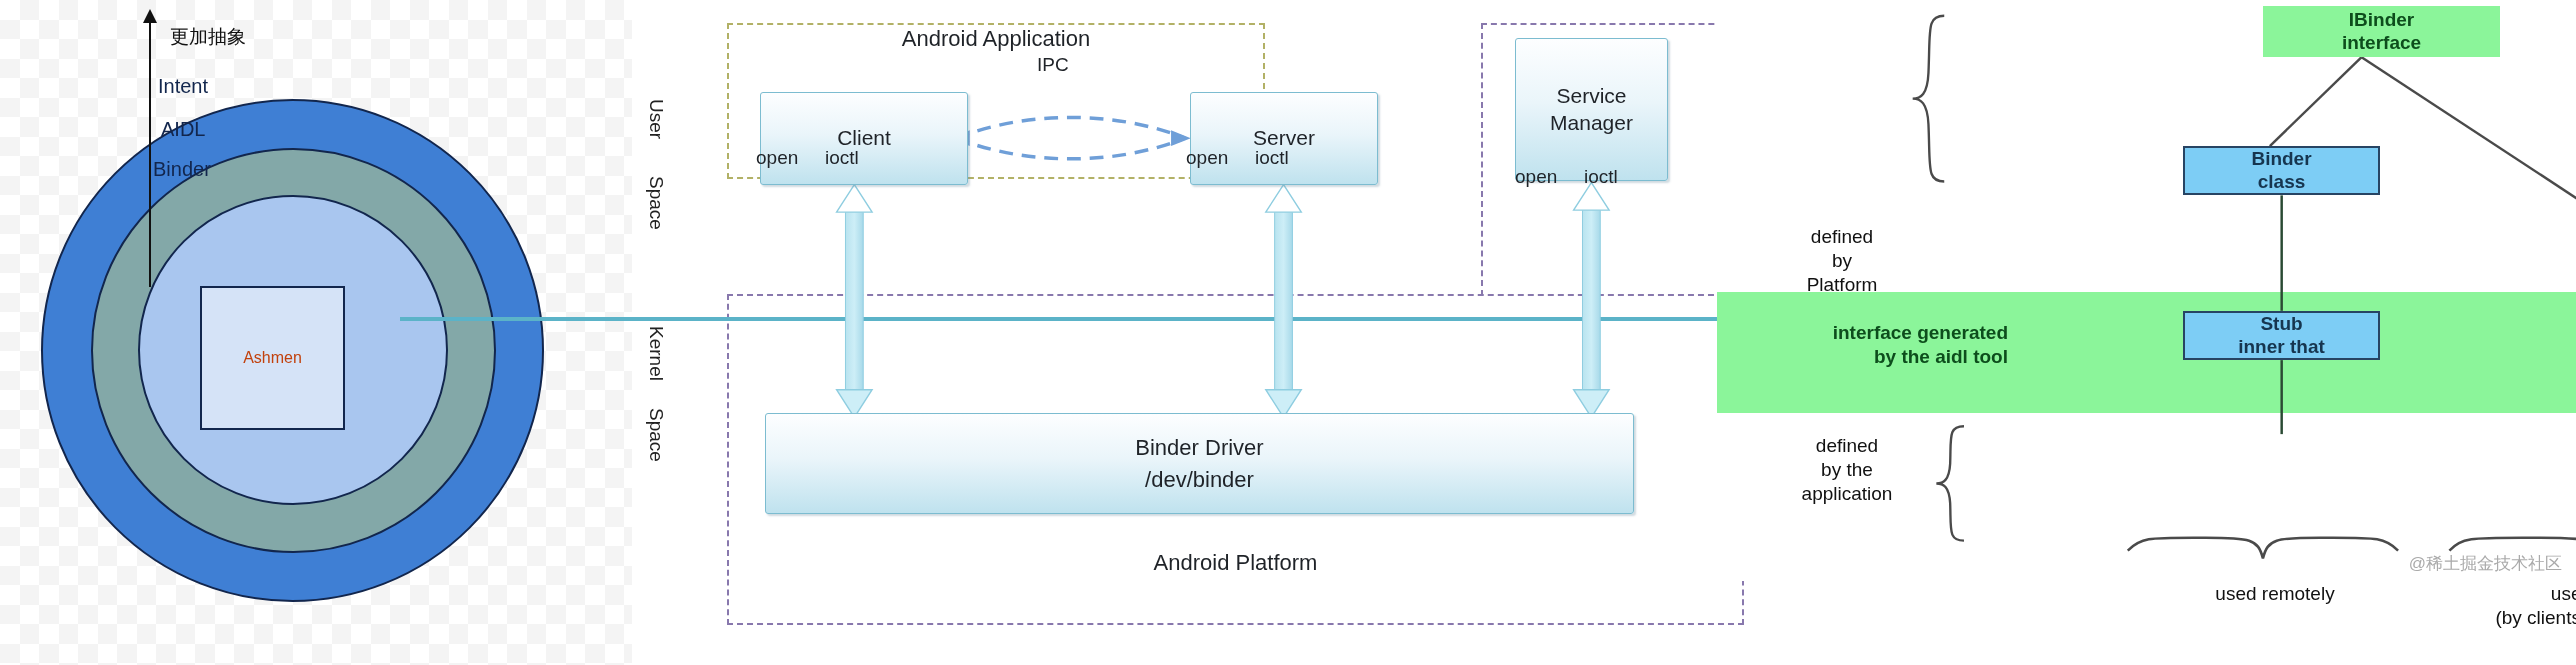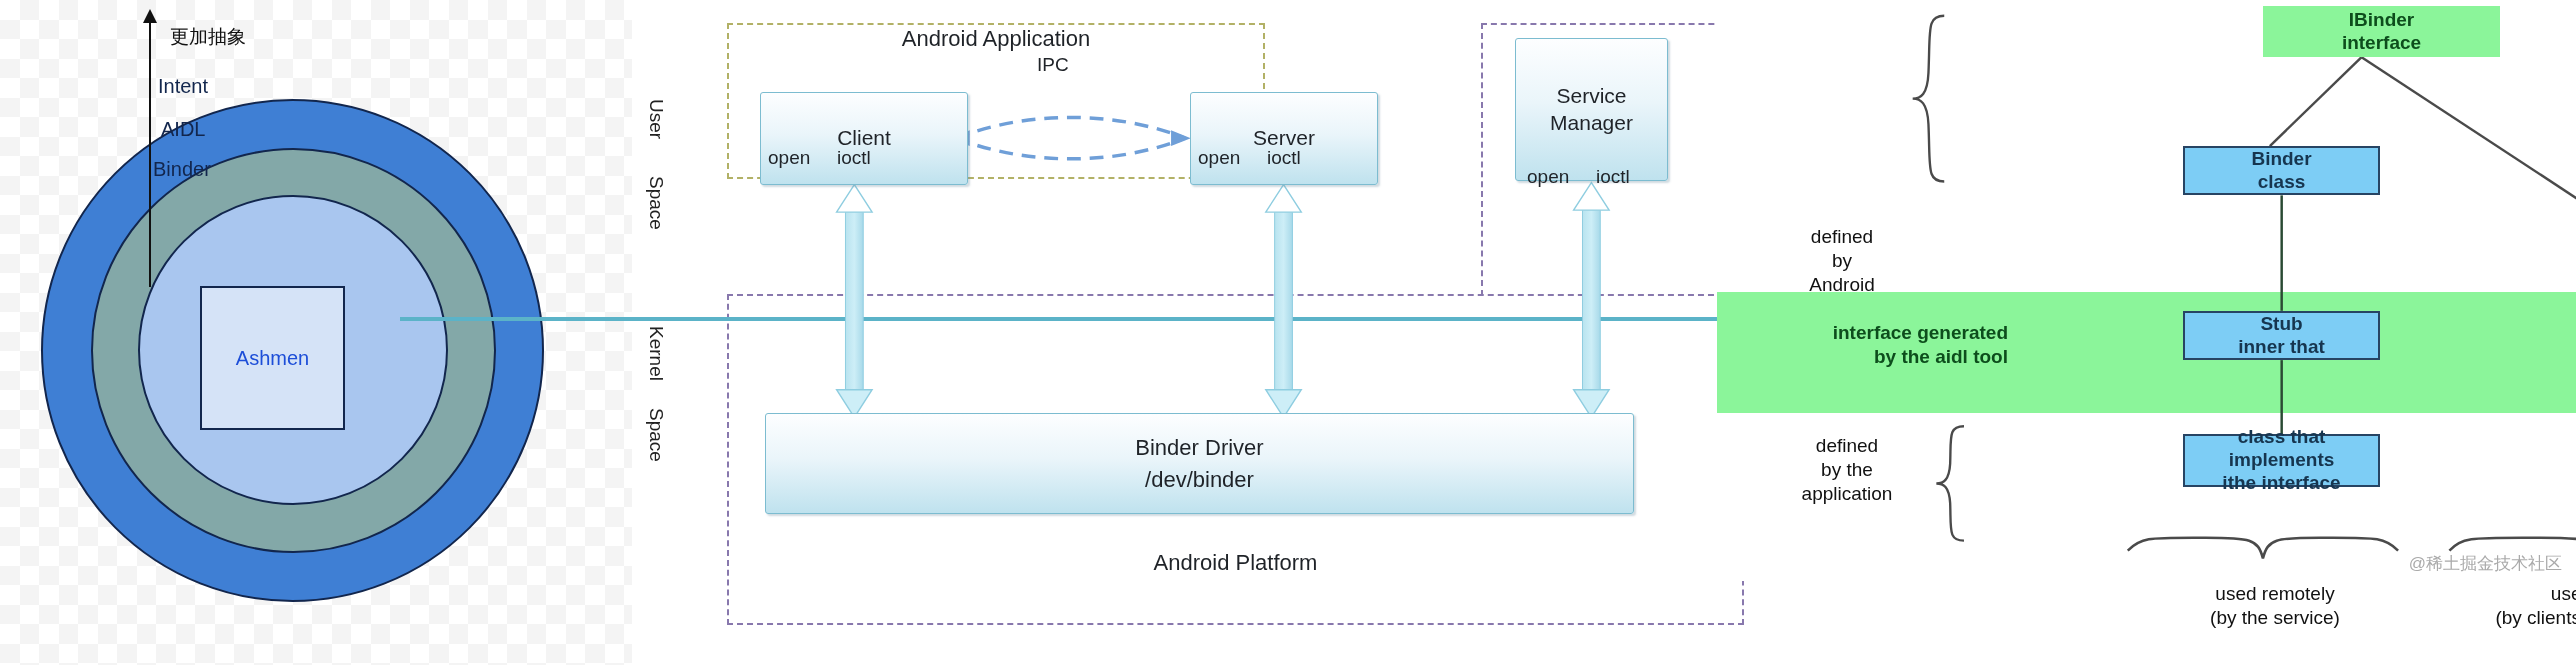--- a/index.html
+++ b/index.html
@@ -23,21 +23,21 @@
   }
   .circle{position:absolute;border-radius:50%;border:2px solid #12264d;box-sizing:border-box;}
   #ring-intent{left:41px;top:99px;width:503px;height:503px;background:#3f7fd4;}
   #ring-aidl{left:91px;top:148px;width:405px;height:405px;background:#83a8a8;}
   #ring-binder{left:138px;top:195px;width:310px;height:310px;background:#a9c6ef;}
   #box-ashmen{
     position:absolute;left:200px;top:286px;width:145px;height:144px;
     background:#d5e3f7;border:2.5px solid #12264d;box-sizing:border-box;
     display:flex;align-items:center;justify-content:center;
   }
-  #box-ashmen span{font-size:20px;color:#1d4ed8;}
+  #box-ashmen span{font-size:16px;color:#c2410c;}
   .ring-label{position:absolute;font-size:20px;color:#12264d;white-space:nowrap;}
   #label-intent{left:158px;top:75px;}
   #label-aidl{left:161px;top:118px;text-align:right;}
   #label-binder{left:153px;top:158px;}
   #abstraction-arrow{position:absolute;left:149px;top:22px;width:2px;height:265px;background:#111;}
   #abstraction-arrow::before{
     content:"";position:absolute;left:-6px;top:-13px;
     border-left:7px solid transparent;border-right:7px solid transparent;
     border-bottom:14px solid #111;
   }
@@ -77,21 +77,21 @@
     color:#1f2328;font-size:21px;text-align:center;line-height:1.25;
   }
   #node-client{left:128px;top:92px;width:208px;height:93px;}
   #node-server{left:558px;top:92px;width:188px;height:93px;text-align:right;}
   #node-sm{left:883px;top:38px;width:153px;height:143px;}
   #node-driver{left:133px;top:413px;width:869px;height:101px;font-size:22px;}
   #node-driver div{padding:2px 0;}
 
   .ipc-label{position:absolute;left:405px;top:54px;font-size:19px;color:#1f2328;}
 
-  .openioctl{position:absolute;font-size:19px;color:#1f2328;white-space:nowrap;margin-left:12px;}
+  .openioctl{position:absolute;font-size:19px;color:#1f2328;white-space:nowrap;}
   #oi-1a{left:124px;top:147px;}
   #oi-1b{left:193px;top:147px;}
   #oi-2a{left:554px;top:147px;}
   #oi-2b{left:623px;top:147px;}
   #oi-3a{left:883px;top:166px;}
   #oi-3b{left:952px;top:166px;}
   #cap-android-platform{position:absolute;left:95px;top:550px;width:1017px;text-align:center;font-size:22px;color:#1f2328;}
   #cap-android-app{position:absolute;left:95px;top:26px;width:538px;text-align:center;font-size:22px;color:#1f2328;}
 
   
@@ -245,42 +245,37 @@
     <div id="cbox-binder" class="cbox">
       <div>Binder</div>
       <div>class</div>
     </div>
 
     <div id="cbox-stub" class="cbox">
       <div>Stub</div>
       <div>inner that</div>
     </div>
 
-    <div id="cbox-impl" class="cbox">
-      <div>class that implements</div>
-      <div>ithe interface</div>
-    </div>
 
     <div id="bt-android" class="btext">
         <div>defined</div>
         <div>by</div>
-        <div>Android</div>
+        <div>Platform</div>
       </div>
     <div id="gt-aidl" class="gtext">
         <div>interface generated</div>
         <div>by the aidl tool</div>
       </div>
     <div id="bt-app" class="btext">
         <div>defined</div>
         <div>by the</div>
         <div>application</div>
       </div>
     <div id="bt-remote" class="btext">
         <div>used remotely</div>
-        <div>(by the service)</div>
       </div>
     <div id="bt-local" class="btext">
         <div>used locally</div>
         <div>(by clients of the service)</div>
       </div>
 
     <div id="watermark">@稀土掘金技术社区</div>
   </div>
 
 </div>

